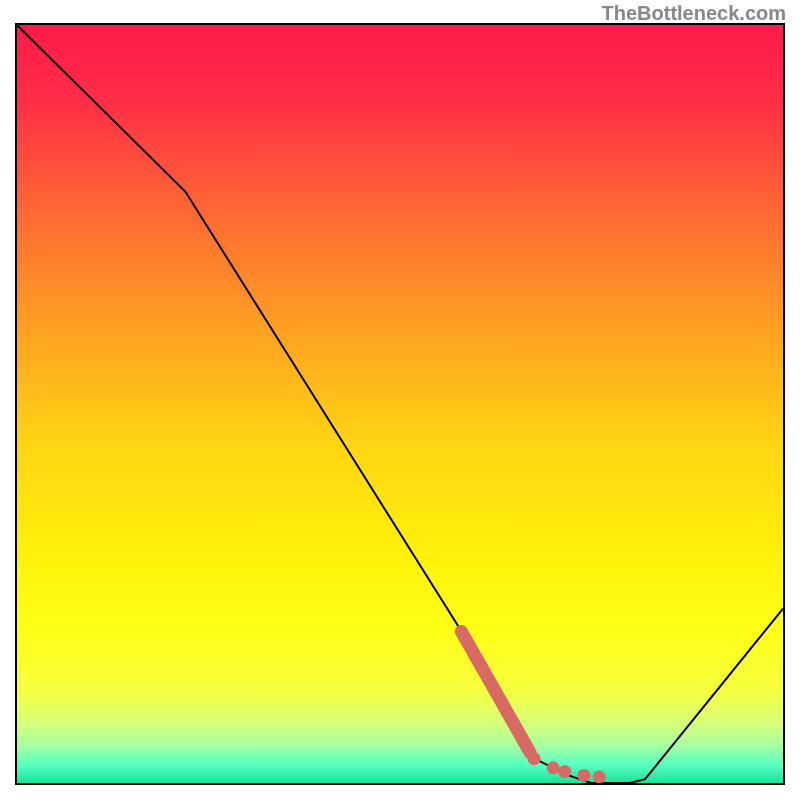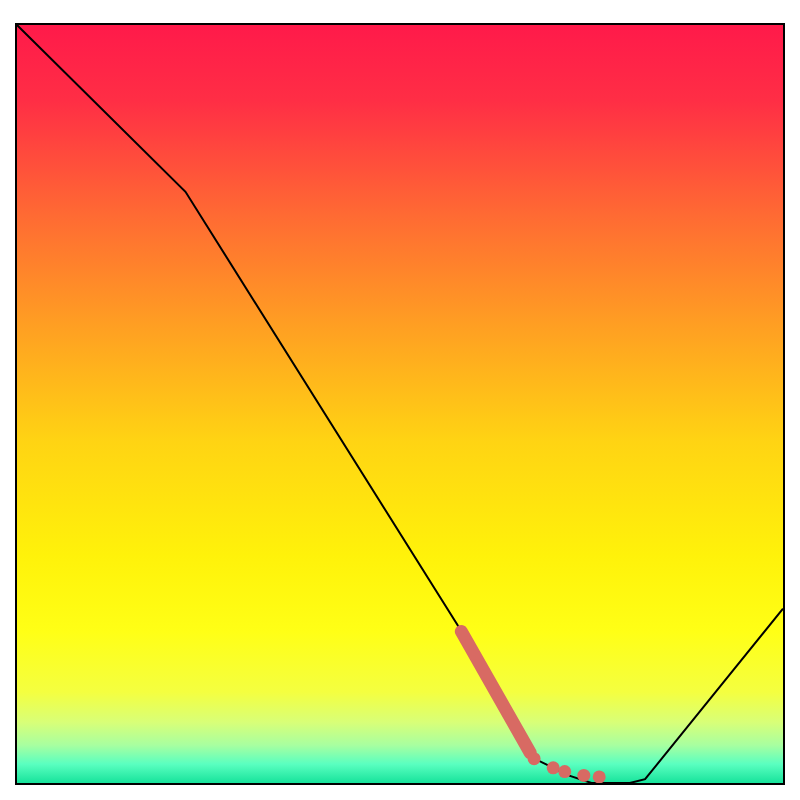--- a/index.html
+++ b/index.html
@@ -47,20 +47,21 @@
     font-size: 20px;
     font-weight: bold;
     color: #888888;
     font-family: Arial, sans-serif;
   }
 </style>
 </head>
 <body>
 
 <div class="chart-container">
+  <div class="watermark">TheBottleneck.com</div>
   <div class="plot-area">
     <svg class="gradient-bg" viewBox="0 0 766 758" preserveAspectRatio="none">
       <defs>
         <linearGradient id="bg-grad" x1="0" y1="0" x2="0" y2="1">
             <stop offset="0%" stop-color="#ff1a4a"></stop>
             <stop offset="10%" stop-color="#ff2e45"></stop>
             <stop offset="25%" stop-color="#ff6a33"></stop>
             <stop offset="40%" stop-color="#ffa022"></stop>
             <stop offset="55.00000000000001%" stop-color="#ffd413"></stop>
             <stop offset="70%" stop-color="#fff20a"></stop>

